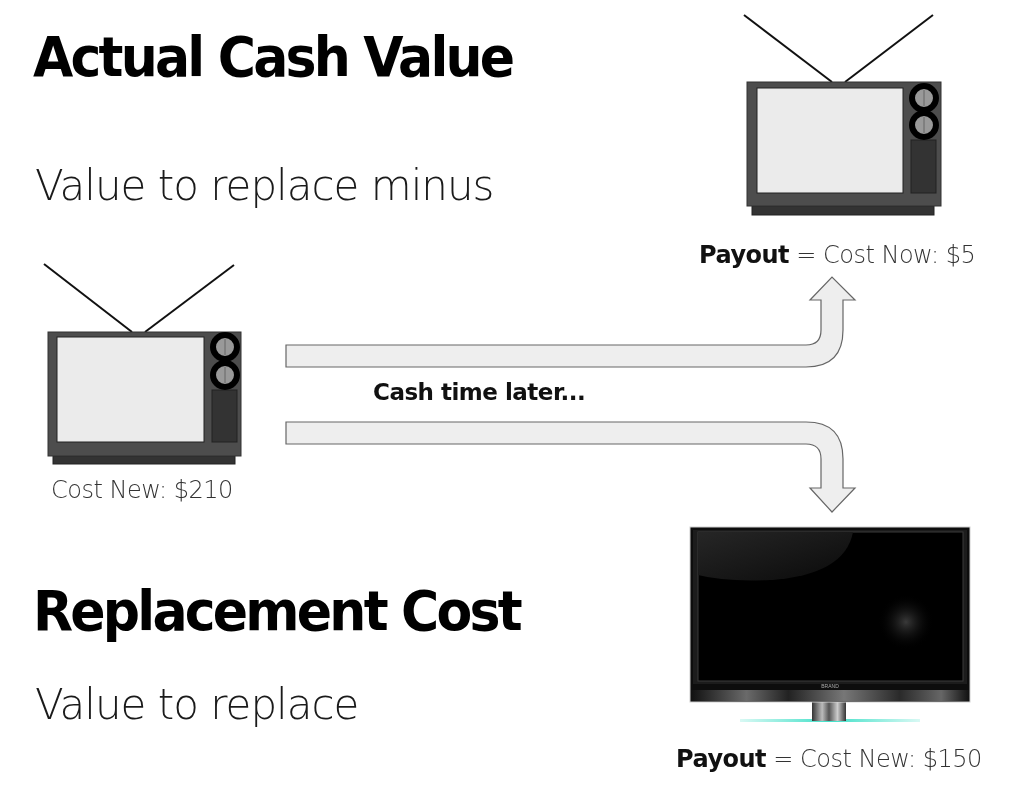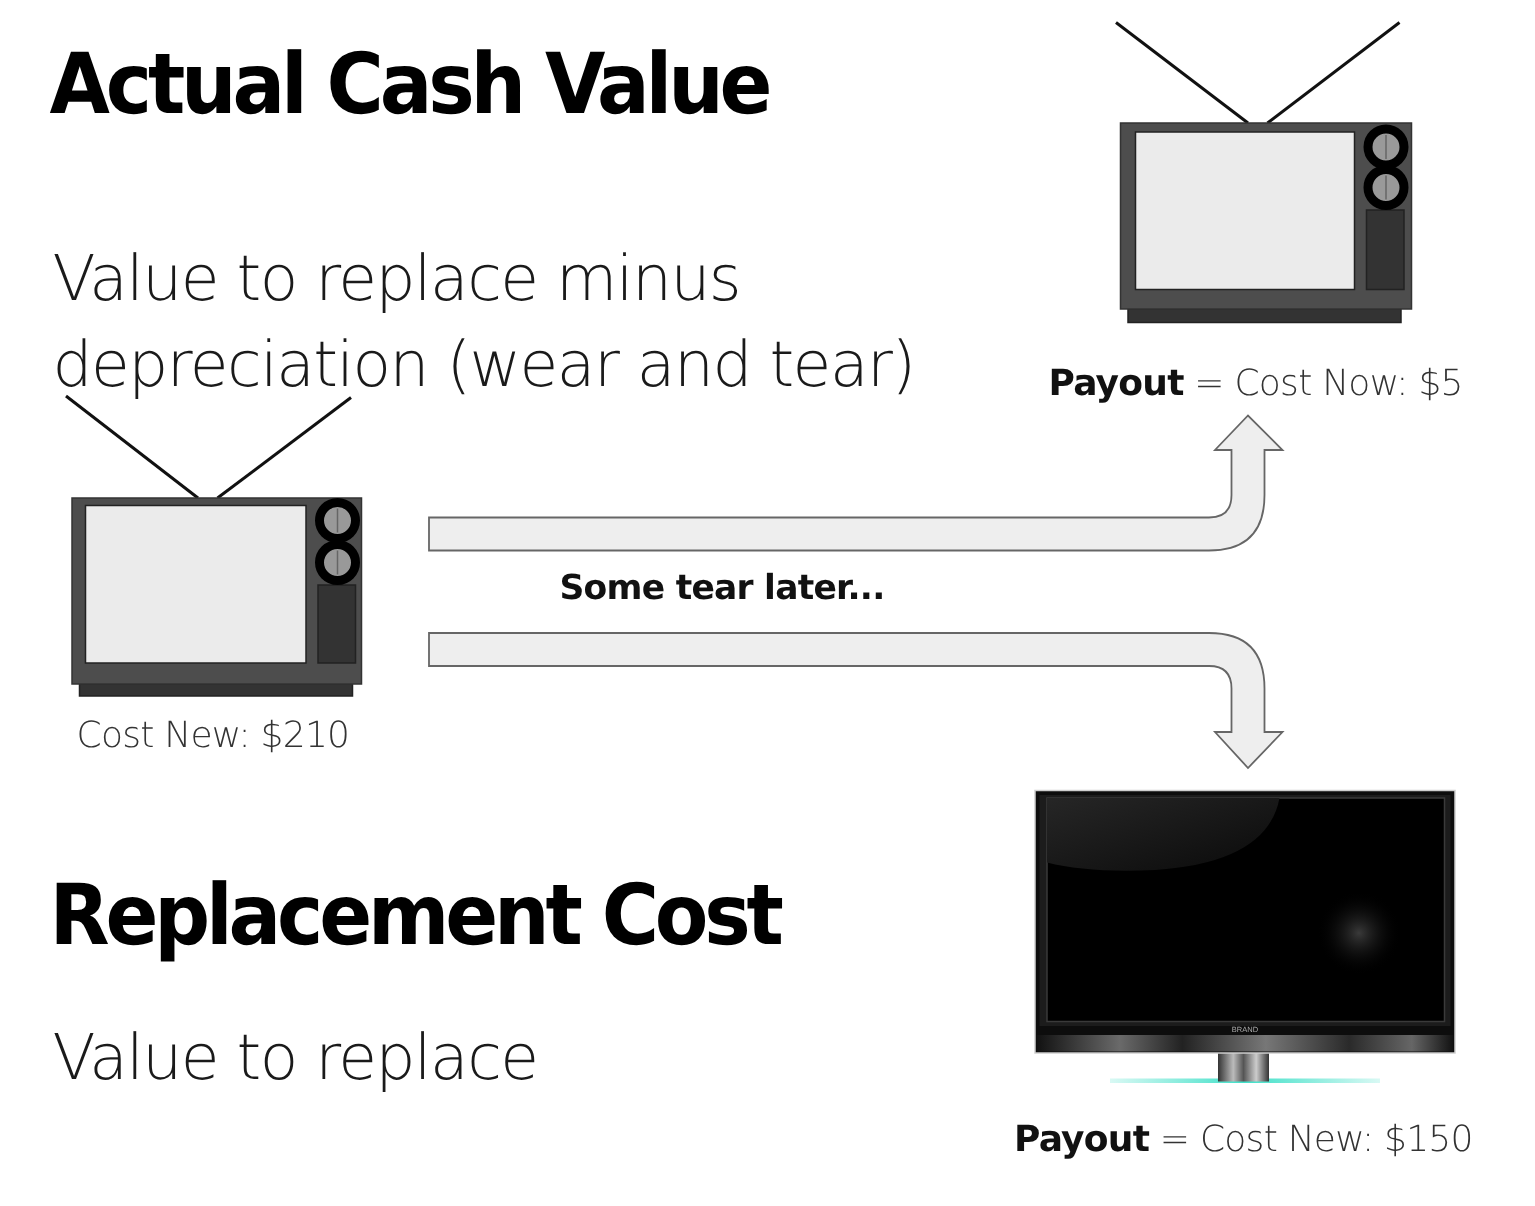--- a/index.html
+++ b/index.html
@@ -24,21 +24,20 @@
   #some-time { left: 373px; top: 379px; font-size: 23px; font-weight: bold; color: #111; white-space: nowrap;
                font-family: "DejaVu Sans", "Liberation Sans", sans-serif; letter-spacing: -0.5px; }
   svg.layer { position: absolute; left: 0; top: 0; }
 </style>
 </head>
 <body>
 
 <div id="acv-title" class="abs heading">Actual Cash Value</div>
 <div id="acv-desc" class="abs desc">
   <span>Value to replace minus</span>
-  <span>depreciation (wear and tear)</span>
 </div>
 
 <div id="rc-title" class="abs heading">Replacement Cost</div>
 <div id="rc-desc" class="abs desc">Value to replace</div>
 
 <svg class="layer" width="1023" height="804" viewBox="0 0 1023 804">
   <defs>
     <radialGradient id="glow" cx="50%" cy="50%" r="50%">
       <stop offset="0%" stop-color="#3a3a3a"></stop>
       <stop offset="100%" stop-color="#000000" stop-opacity="0"></stop>
@@ -113,18 +112,18 @@
   </g>
 </svg>
 
 <div id="payout-top" class="abs caption">
   <b>Payout</b>
   <span class="light">= Cost Now: $5</span>
 </div>
 
 <div id="cost-new-label" class="abs caption">Cost New: $210</div>
 
-<div id="some-time" class="abs">Some tear later...</div>
+<div id="some-time" class="abs">Cash time later...</div>
 
 <div id="payout-bottom" class="abs caption">
   <b>Payout</b>
   <span class="light">= Cost New: $150</span>
 </div>
 
 </body></html>

